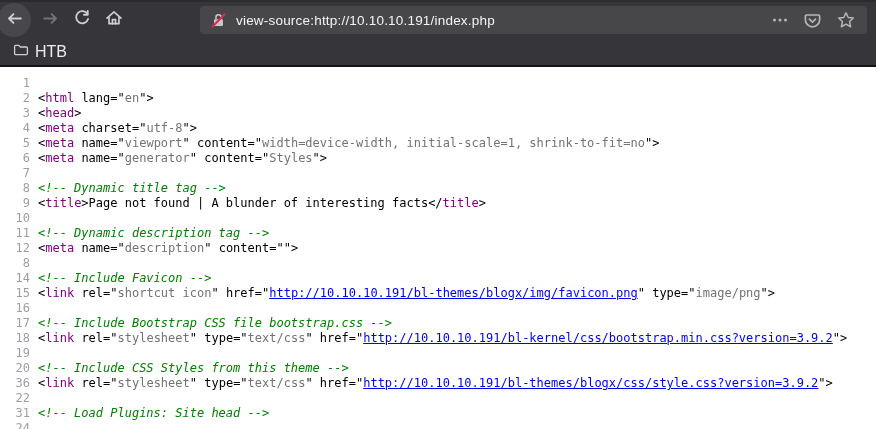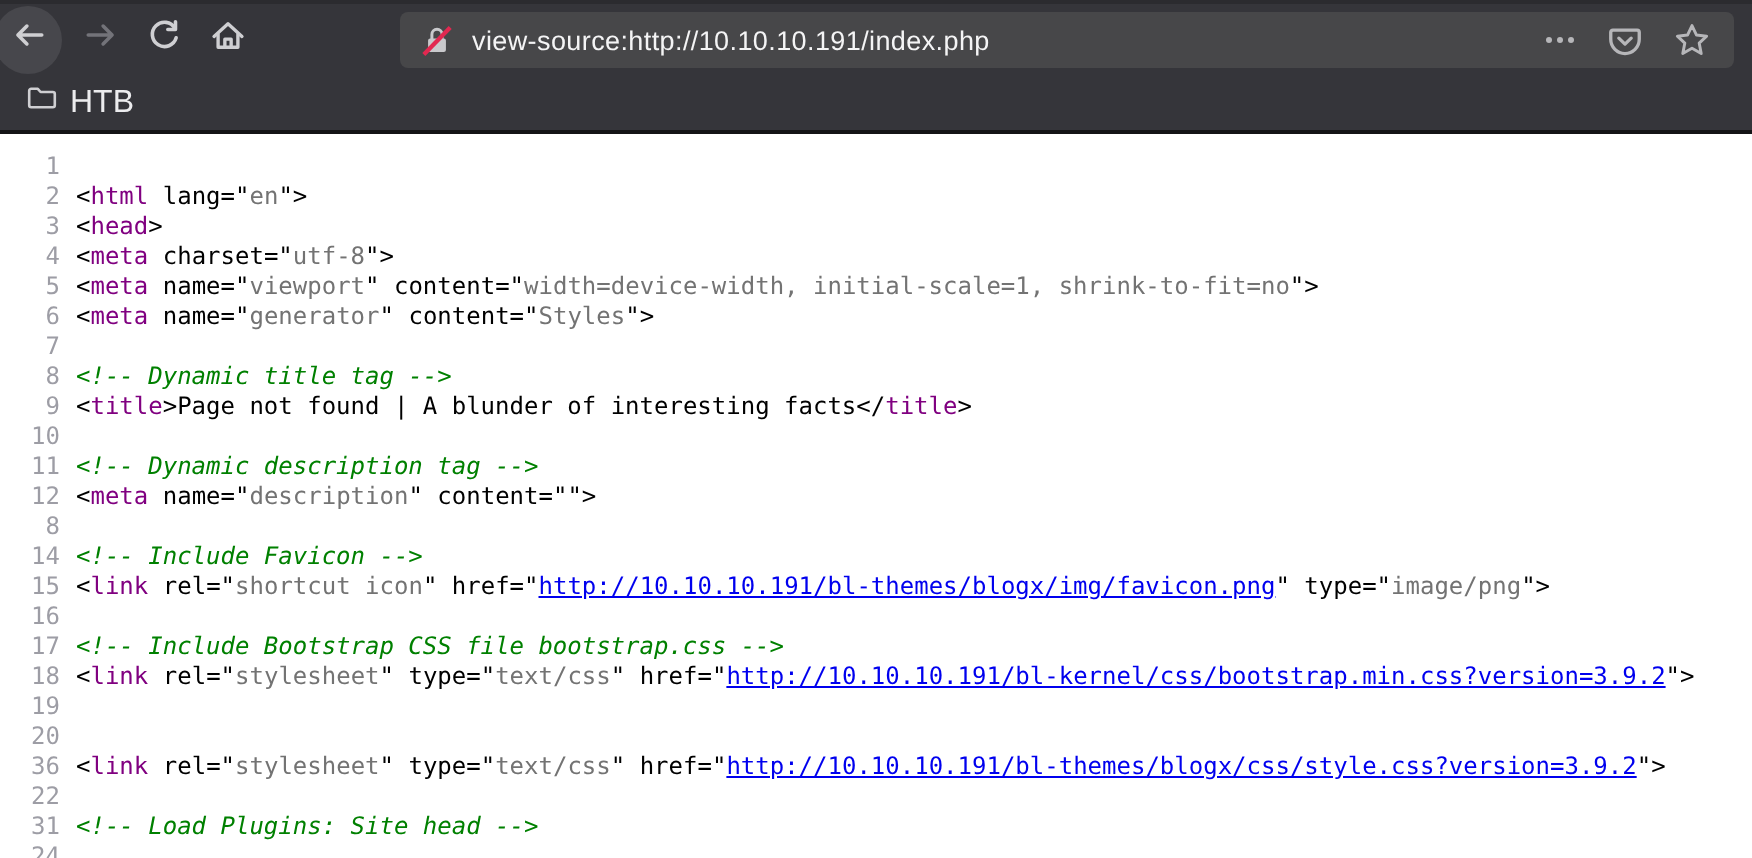--- a/index.html
+++ b/index.html
@@ -202,20 +202,21 @@
         <div class="line">
           <span class="ln">18</span>
           <span class="lt"><span class="tk-def">&lt;</span><span class="tk-tag">link</span><span class="tk-def"> </span><span class="tk-attr">rel</span><span class="tk-def">="</span><span class="tk-val">stylesheet</span><span class="tk-def">" </span><span class="tk-attr">type</span><span class="tk-def">="</span><span class="tk-val">text/css</span><span class="tk-def">" </span><span class="tk-attr">href</span><span class="tk-def">="</span><span class="tk-link">http://10.10.10.191/bl-kernel/css/bootstrap.min.css?version=3.9.2</span><span class="tk-def">"&gt;</span></span>
         </div>
         <div class="line">
           <span class="ln">19</span>
           <span class="lt"></span>
         </div>
         <div class="line">
           <span class="ln">20</span>
+          <span class="lt"><span class="tk-comment">&lt;!-- Include CSS Styles from this theme --&gt;</span></span>
         </div>
         <div class="line">
           <span class="ln">36</span>
           <span class="lt"><span class="tk-def">&lt;</span><span class="tk-tag">link</span><span class="tk-def"> </span><span class="tk-attr">rel</span><span class="tk-def">="</span><span class="tk-val">stylesheet</span><span class="tk-def">" </span><span class="tk-attr">type</span><span class="tk-def">="</span><span class="tk-val">text/css</span><span class="tk-def">" </span><span class="tk-attr">href</span><span class="tk-def">="</span><span class="tk-link">http://10.10.10.191/bl-themes/blogx/css/style.css?version=3.9.2</span><span class="tk-def">"&gt;</span></span>
         </div>
         <div class="line">
           <span class="ln">22</span>
           <span class="lt"></span>
         </div>
         <div class="line">

